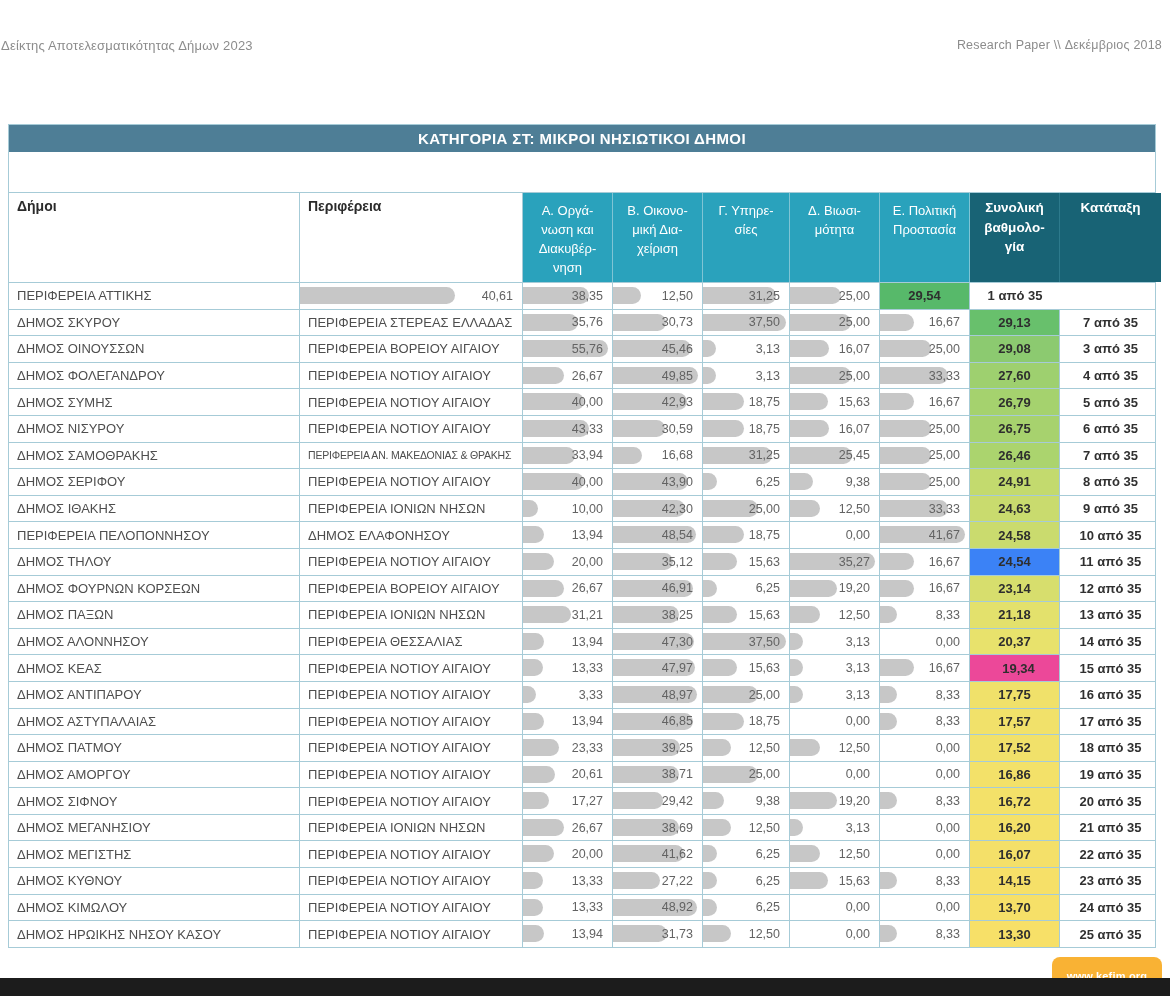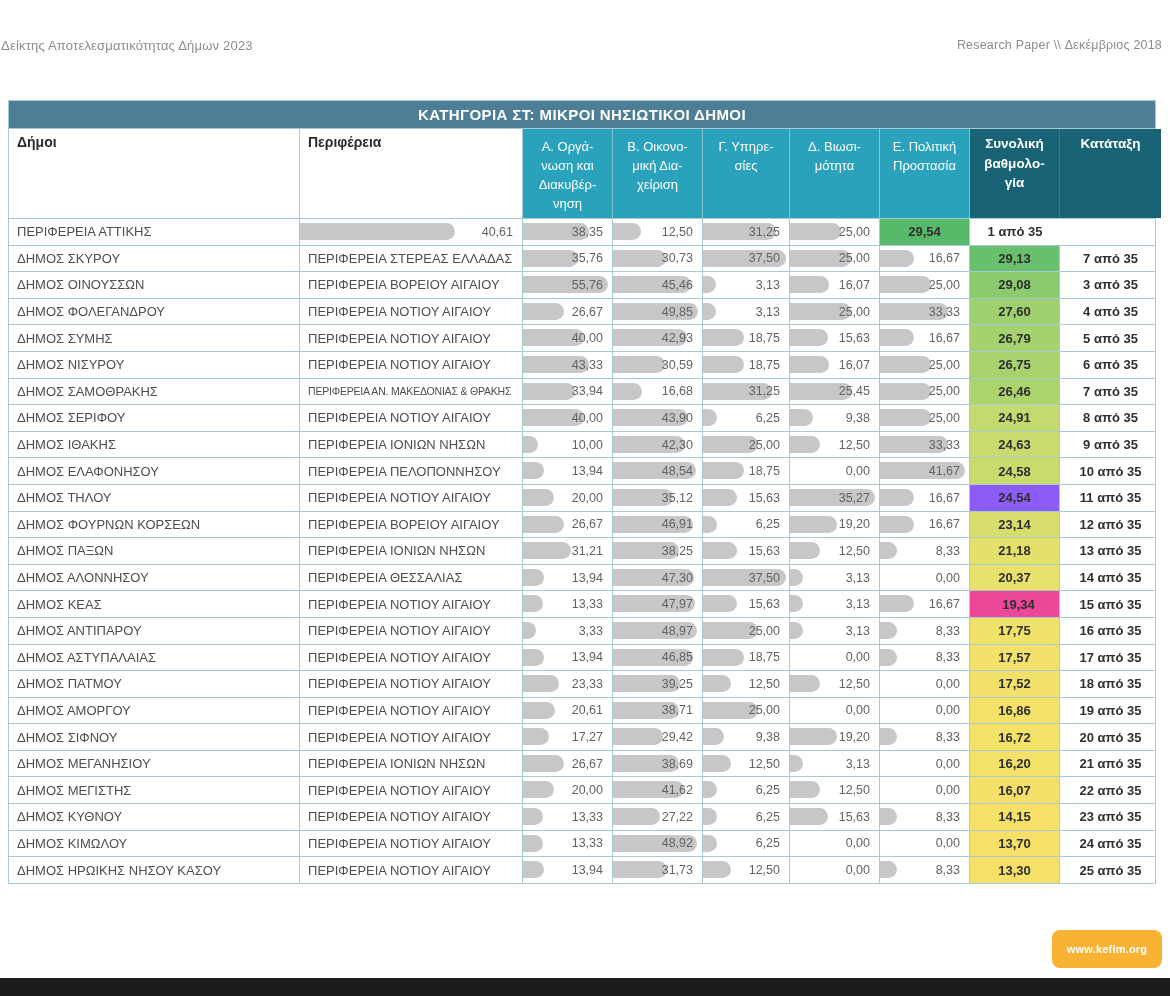--- a/index.html
+++ b/index.html
@@ -8,34 +8,34 @@
     background:#ffffff;
     overflow:hidden;
     font-family:"Liberation Sans", sans-serif;
     position:relative;
   }
   .top-note{ position:absolute; top:38px; color:#8c8c8c; font-size:13px; letter-spacing:.2px; }
   .top-note.left{ left:1px; }
   .top-note.right{ right:8px; font-size:12.5px; }
 
   .table-wrap{
-    position:absolute; left:8px; top:100px; width:1148px;
+    position:absolute; left:8px; top:124px; width:1148px;
     border:1px solid var(--grid,#a6cbd7);
     box-sizing:border-box;
   }
   .title-bar{
     height:27px; background:var(--title-bar,#4e7e96);
     color:#fff; font-weight:bold; font-size:15px; letter-spacing:.4px;
     display:flex; align-items:center; justify-content:center;
   }
   .grid-row{
     display:grid;
     grid-template-columns:291px 223px 90px 90px 87px 90px 90px 90px 101px;
   }
-  .hdr{ height:89px; border-top:1px solid var(--grid,#a6cbd7); }
+  .hdr{ height:89px; border-top:1px solid var(--grid,#a6cbd7);margin-top:40px; }
   .cell{ box-sizing:border-box; border-right:1px solid var(--grid,#a6cbd7); position:relative; overflow:hidden; }
   .cell:last-child{ border-right:none; }
 
   .h-plain{
     background:#fff; color:#2b2b2b; font-weight:bold; font-size:14px;
     padding:5px 8px;
   }
   .h-teal{
     background:var(--header-teal,#2aa2bc); color:#fff; font-size:13px; line-height:1.45;
     text-align:center; padding:9px 6px;
@@ -66,21 +66,21 @@
   .c-score{
     display:flex; align-items:center; justify-content:center;
     font-weight:bold; font-size:13px; color:#2e2e2e;
   }
   .c-rank{
     display:flex; align-items:center; justify-content:center;
     font-weight:bold; font-size:13px; color:#303030;text-align:right;
   }
 
   .kefim-btn{
-    position:absolute; right:8px; bottom:28px;
+    position:absolute; right:8px; bottom:1px;
     width:110px; height:38px;
     background:var(--link-bg,#f9b234);
     color:#fff; font-size:11px; font-weight:bold; letter-spacing:.2px;
     display:flex; align-items:center; justify-content:center;
     cursor:pointer;
     border-radius:8px;
   }
   .footer-bar{
     position:absolute; left:0; bottom:0;
     width:100%; height:18px;
@@ -345,22 +345,22 @@
         </div>
     <div class="cell c-num r-e">
           <div class="bar" style="width: 76.7862%;"></div>
           <span class="val">33,33</span>
         </div>
     <div class="cell c-score r-score" style="background: rgb(201, 219, 110);">24,63</div>
     <div class="cell c-rank r-rank">9 από 35</div>
   </div>
 
   <div class="grid-row row">
+    <div class="cell c-text r-region">ΠΕΡΙΦΕΡΕΙΑ ΠΕΛΟΠΟΝΝΗΣΟΥ</div>
     <div class="cell c-text r-name">ΔΗΜΟΣ ΕΛΑΦΟΝΗΣΟΥ</div>
-    <div class="cell c-text r-region">ΠΕΡΙΦΕΡΕΙΑ ΠΕΛΟΠΟΝΝΗΣΟΥ</div>
     <div class="cell c-num r-a">
           <div class="bar" style="width: 24%;"></div>
           <span class="val">13,94</span>
         </div>
     <div class="cell c-num r-b">
           <div class="bar" style="width: 93.4772%;"></div>
           <span class="val">48,54</span>
         </div>
     <div class="cell c-num r-c">
           <div class="bar" style="width: 48%;"></div>
@@ -393,21 +393,21 @@
           <span class="val">15,63</span>
         </div>
     <div class="cell c-num r-d">
           <div class="bar" style="width: 96%;"></div>
           <span class="val">35,27</span>
         </div>
     <div class="cell c-num r-e">
           <div class="bar" style="width: 38.4046%;"></div>
           <span class="val">16,67</span>
         </div>
-    <div class="cell c-score r-score" style="background: #8b5cf6;">24,54</div>
+    <div class="cell c-score r-score" style="background: #3b82f6;">24,54</div>
     <div class="cell c-rank r-rank">11 από 35</div>
   </div>
 
   <div class="grid-row row">
     <div class="cell c-text r-name">ΔΗΜΟΣ ΦΟΥΡΝΩΝ ΚΟΡΣΕΩΝ</div>
     <div class="cell c-text r-region">ΠΕΡΙΦΕΡΕΙΑ ΒΟΡΕΙΟΥ ΑΙΓΑΙΟΥ</div>
     <div class="cell c-num r-a">
           <div class="bar" style="width: 45.9168%;"></div>
           <span class="val">26,67</span>
         </div>

